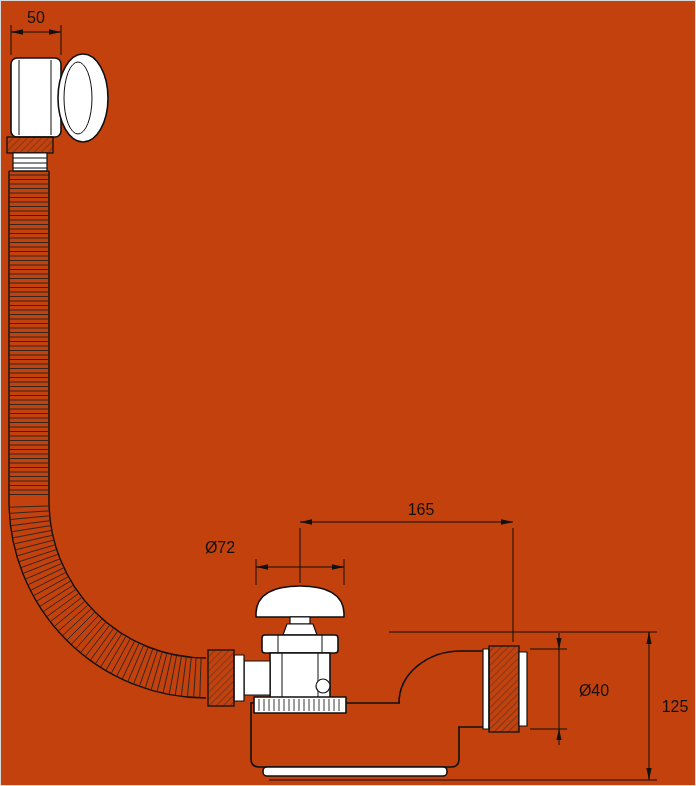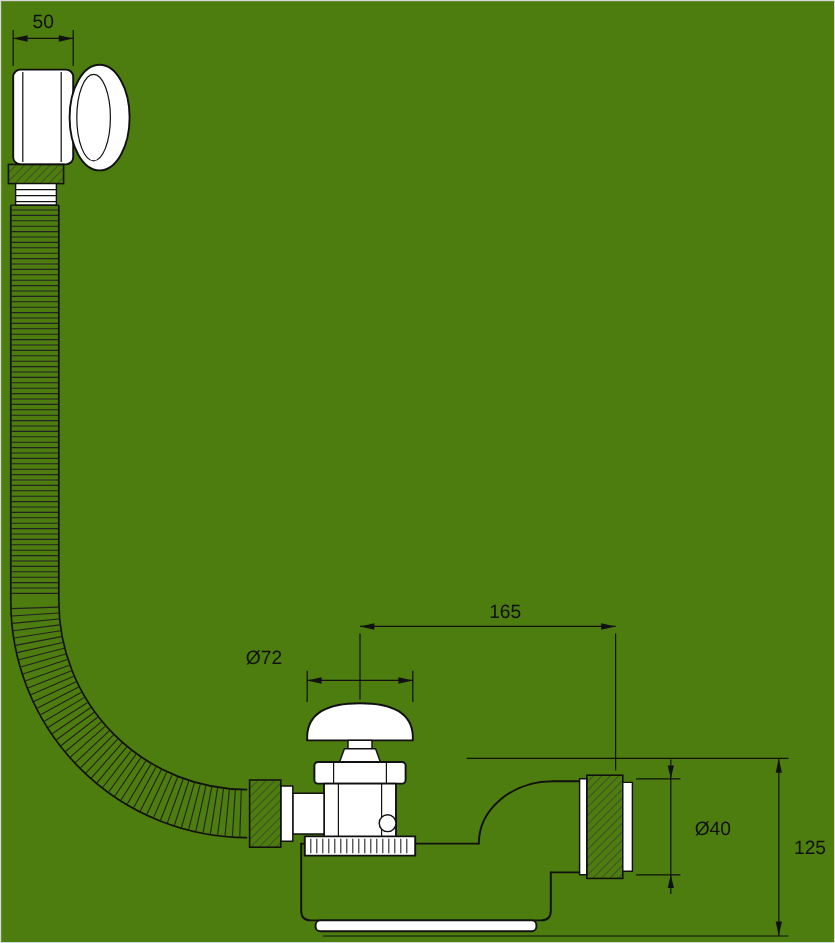--- a/index.html
+++ b/index.html
@@ -1,19 +1,19 @@
 <!DOCTYPE html>
 <html><head>
 <meta charset="utf-8">
 <style>
   html,body{margin:0;padding:0;background:#fff;}
   .canvas{
     position:relative;
     width:696px;height:786px;
-    background:#4d7c0f;
+    background:#c2410c;
     border:1px solid #d8d8d8;
     box-sizing:border-box;
     font-family:"Liberation Sans",sans-serif;
   }
   svg{position:absolute;left:0;top:0;}
   .outline{fill:#ffffff;stroke:#111111;stroke-width:1.6;stroke-linejoin:round;}
   .outline-thin{fill:#ffffff;stroke:#111111;stroke-width:1.2;stroke-linejoin:round;}
   .open{fill:none;stroke:#111111;stroke-width:1.6;stroke-linejoin:round;stroke-linecap:round;}
   .open-thin{fill:none;stroke:#111111;stroke-width:1.4;stroke-linejoin:round;}
   .detail{fill:none;stroke:#111111;stroke-width:1;}

